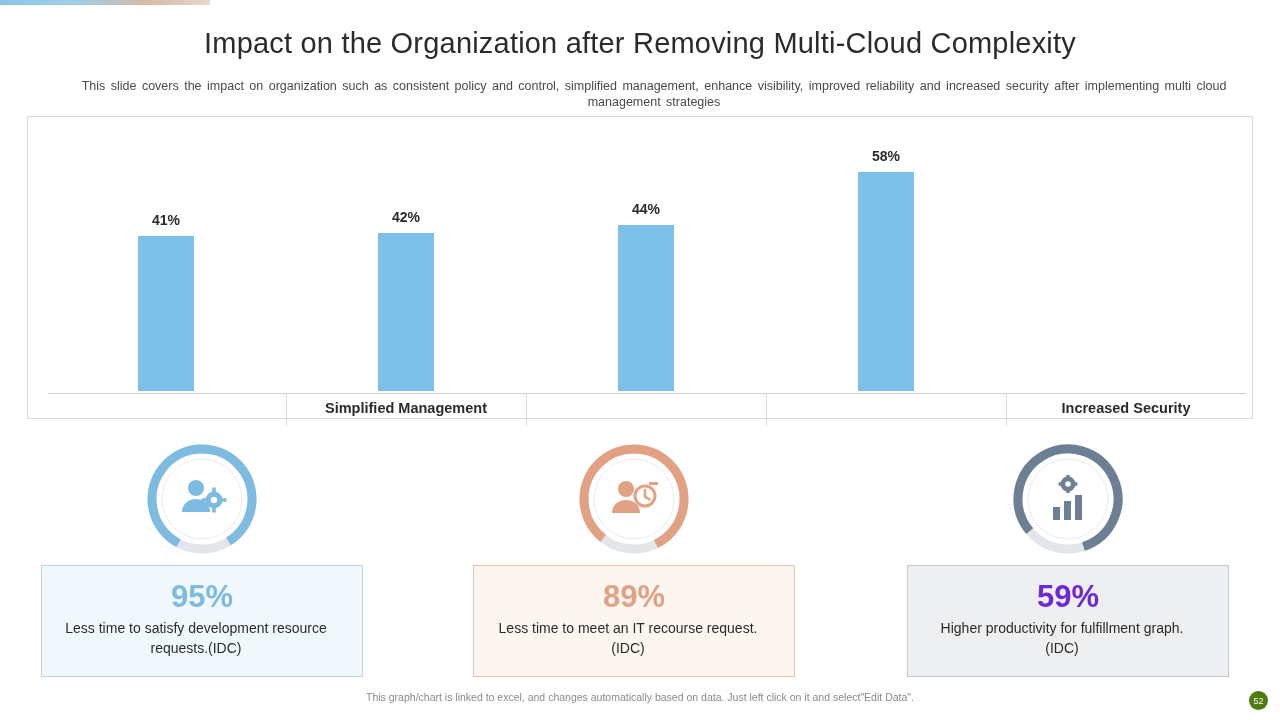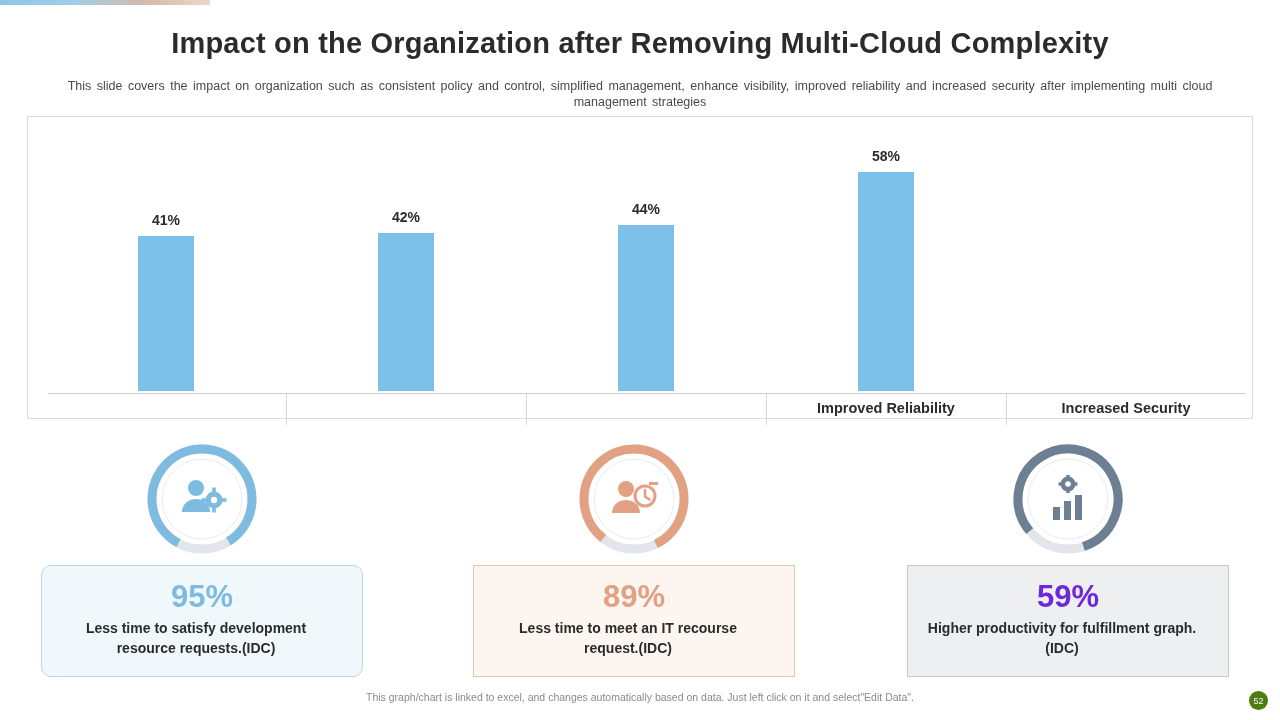--- a/index.html
+++ b/index.html
@@ -22,28 +22,28 @@
     height: 5px;
     background: linear-gradient(to right, #8ec5e6 0%, #9fcfe8 35%, #d7b9a8 70%, #e8d7cd 100%);
   }
   .slide-title {
     position: absolute;
     top: 27px;
     left: 0;
     width: 1280px;
     text-align: center;
     font-size: 29px;
-    font-weight: bold;
+    font-weight: normal;
     color: #2b2b2b;
     letter-spacing: 0.2px;
   }
   .slide-subtitle {
     position: absolute;
     top: 78px;
-    left: 55px;
+    left: 69px;
     width: 1170px;
     text-align: center;
     font-size: 12.5px;
     color: #4a4a4a;
     line-height: 16px;
     word-spacing: 2px;
   }
 
   
   .chart-panel {
@@ -168,21 +168,20 @@
   .stat-pct {
     font-size: 31px;
     font-weight: bold;
     line-height: 38px;
   }
   .stat-desc {
     font-size: 14px;
     color: #2b2b2b;
     line-height: 20px;
     padding: 2px 30px 0 18px;
-    font-weight: bold;
   }
 
   .footer-note {
     position: absolute;
     left: 0;
     top: 691px;
     width: 1280px;
     text-align: center;
     font-size: 10.5px;
     color: #8a8a8a;
@@ -224,21 +223,21 @@
         <div class="value" style="bottom: 174px;">44%</div>
         <div class="bar" style="height: 166px; background: rgb(125, 192, 232);"></div>
       </div>
       <div class="bar-col" style="left: 720px;">
         <div class="value" style="bottom: 227px;">58%</div>
         <div class="bar" style="height: 219px; background: rgb(125, 192, 232);"></div>
       </div>
     </div>
   <div class="axis-line"></div>
   <div class="axis-labels" id="axislabels">
-      <div class="axis-label" style="left: 720px;">Improved Reliability</div>
+      <div class="axis-label" style="left: 240px;">Simplified Management</div>
       <div class="axis-label" style="left: 960px;">Increased Security</div>
     </div>
 <div class="axis-sep" style="left: 258px;"></div>
     <div class="axis-sep" style="left: 498px;"></div>
     <div class="axis-sep" style="left: 738px;"></div>
     <div class="axis-sep" style="left: 978px;"></div>
   </div>
 
 <div class="stats" id="stats">
     <div class="stat" style="left: 41px;">
@@ -256,21 +255,21 @@
             <circle cx="37" cy="24" r="3.2" fill="#ffffff"></circle>
             <g fill="#7dbbe0">
               <rect x="35.2" y="11.5" width="3.6" height="5"></rect>
               <rect x="35.2" y="31.5" width="3.6" height="5"></rect>
               <rect x="24.5" y="22.2" width="5" height="3.6"></rect>
               <rect x="44.5" y="22.2" width="5" height="3.6"></rect>
             </g>
           </svg>
         </div>
       </div>
-      <div class="stat-card" style="background: rgb(241, 248, 252); border-color: rgb(188, 215, 232); border-radius: 10px;">
+      <div class="stat-card" style="background: rgb(241, 248, 252); border-color: rgb(188, 215, 232);">
         <div class="stat-pct" style="color: rgb(125, 187, 224);">95%</div>
         <div class="stat-desc">Less time to satisfy development resource requests.(IDC)</div>
       </div>
     </div>
     <div class="stat" style="left: 473px;">
       <div class="ring-wrap">
         <svg width="118" height="118" viewBox="0 0 118 118">
           <circle cx="59" cy="59" r="50" fill="none" stroke="#e2e6ea" stroke-width="9"></circle>
           <path d="M 28.22 98.40 A 50 50 0 1 1 80.92 103.94" fill="none" stroke="#e3a183" stroke-width="9" stroke-linecap="butt"></path>
           <circle cx="59" cy="59" r="40" fill="#ffffff" stroke="#e9edf0" stroke-width="1"></circle>

